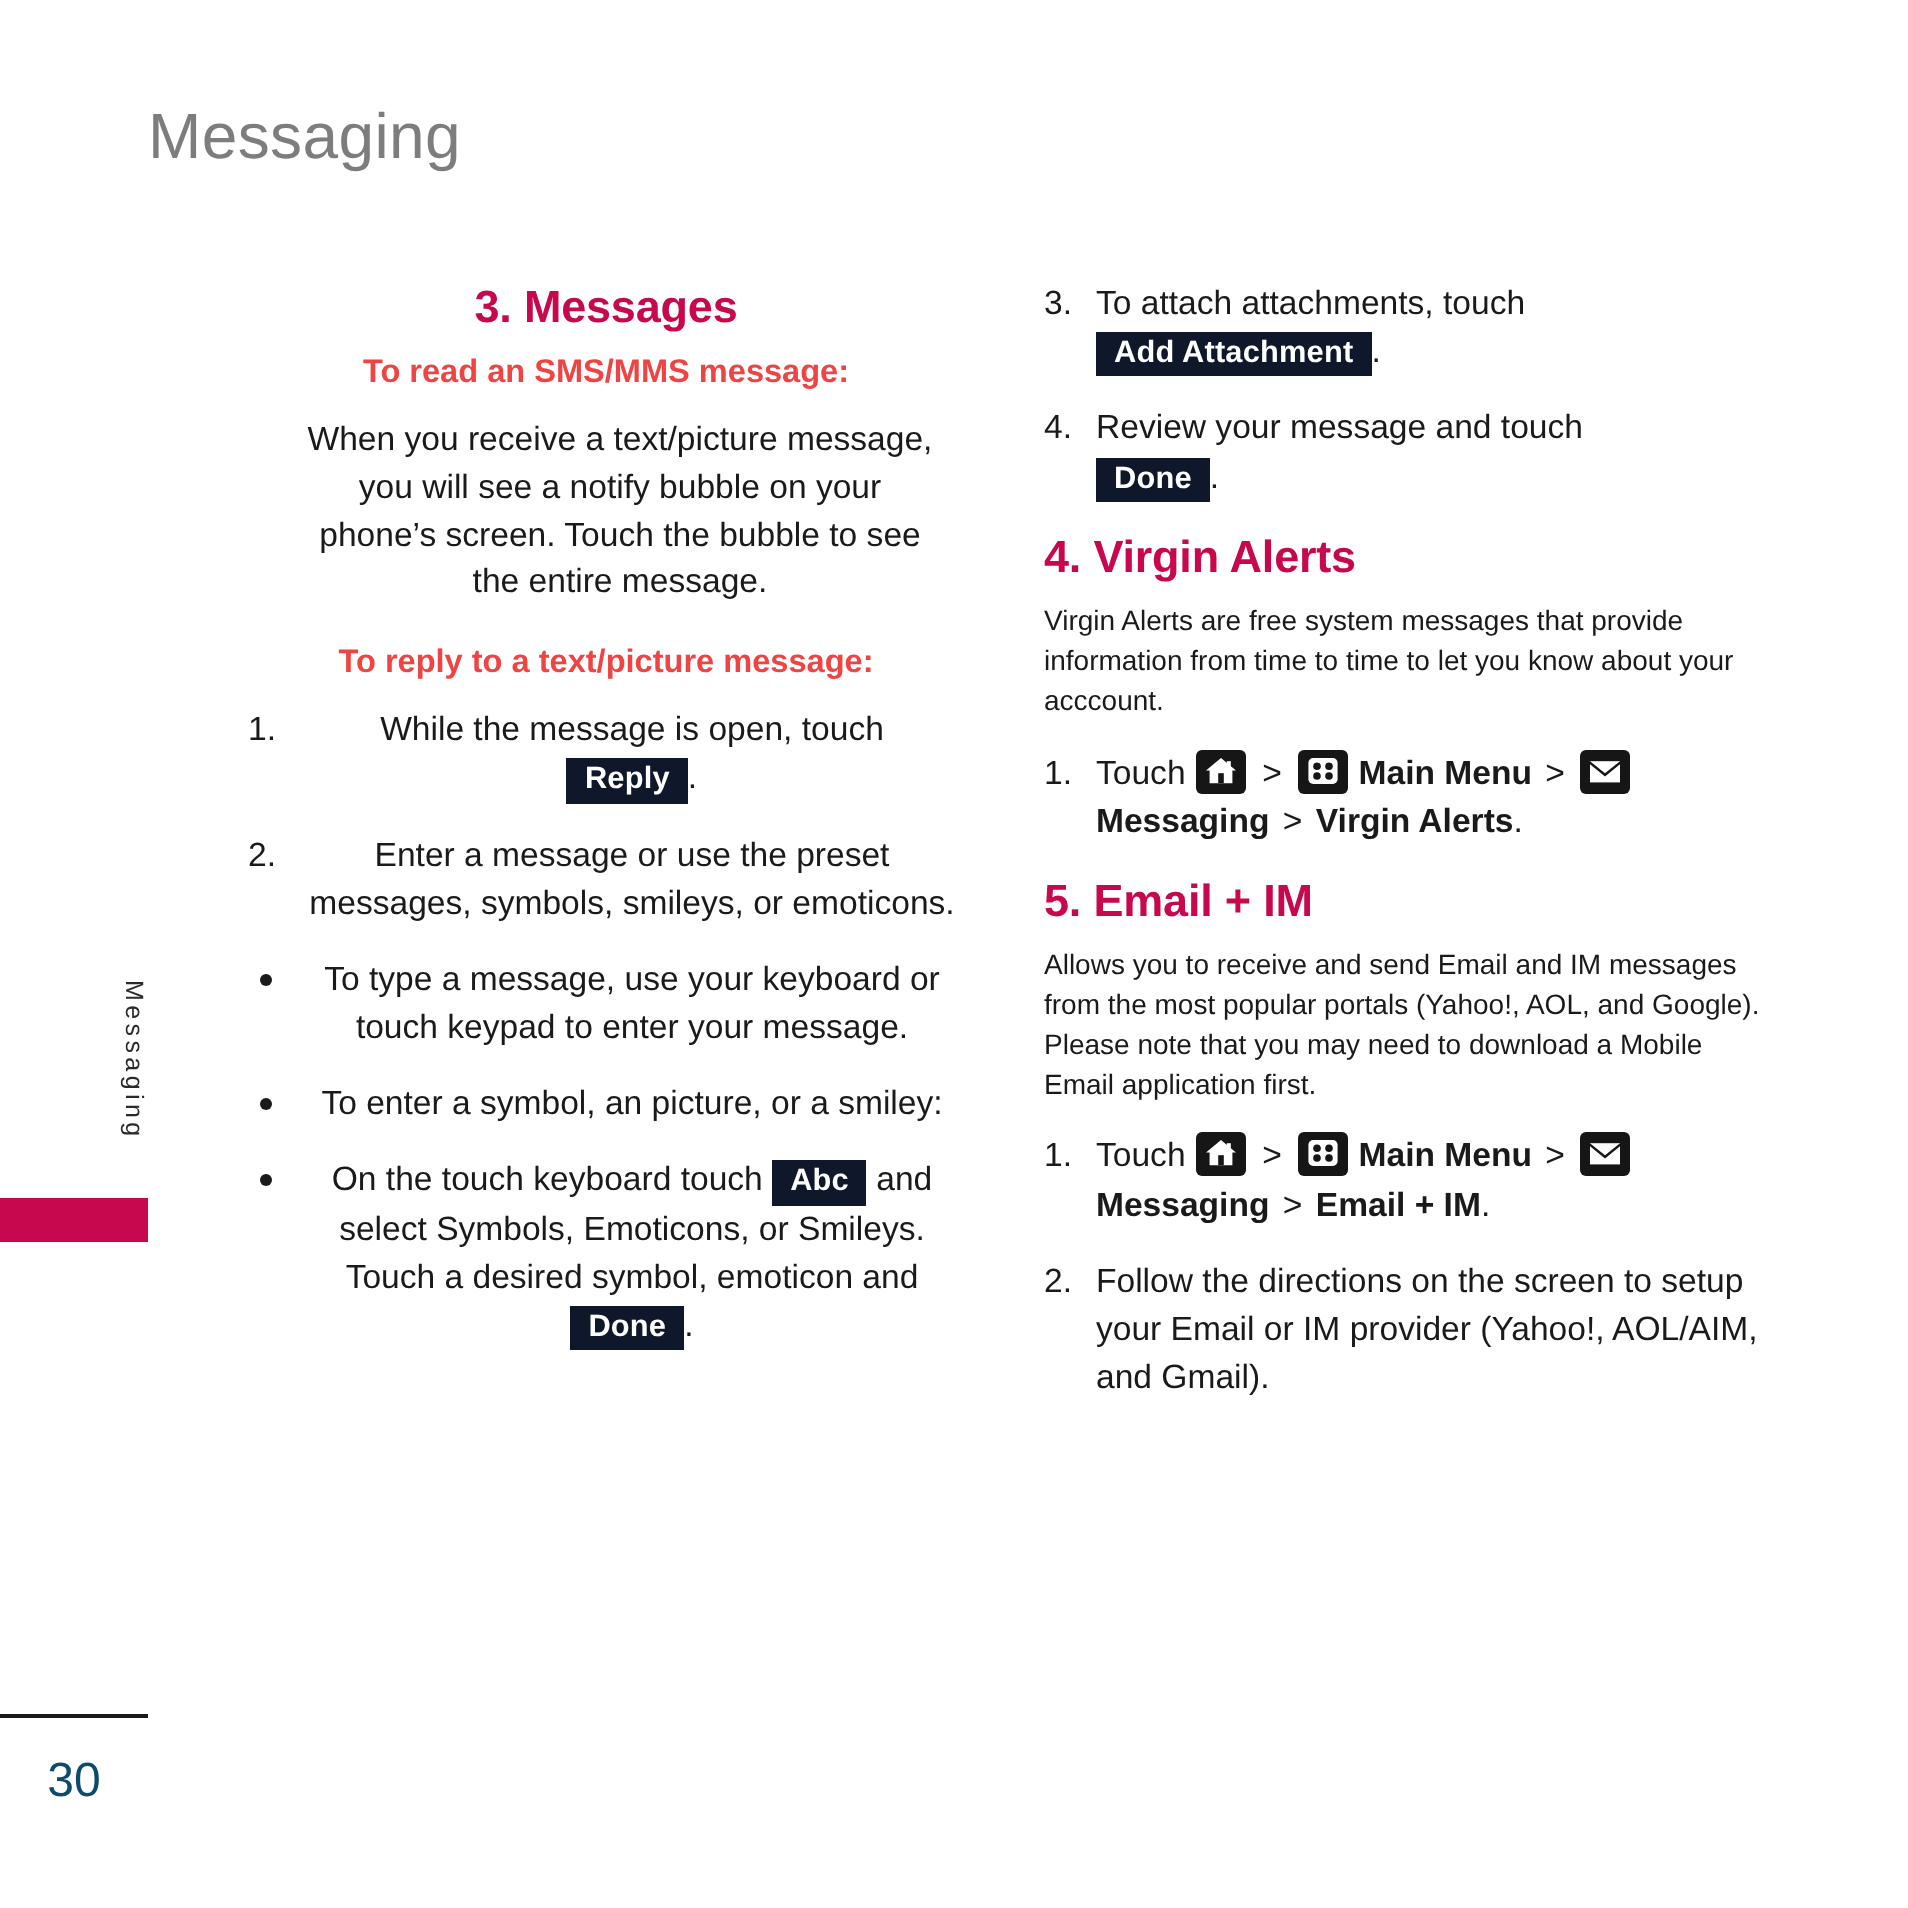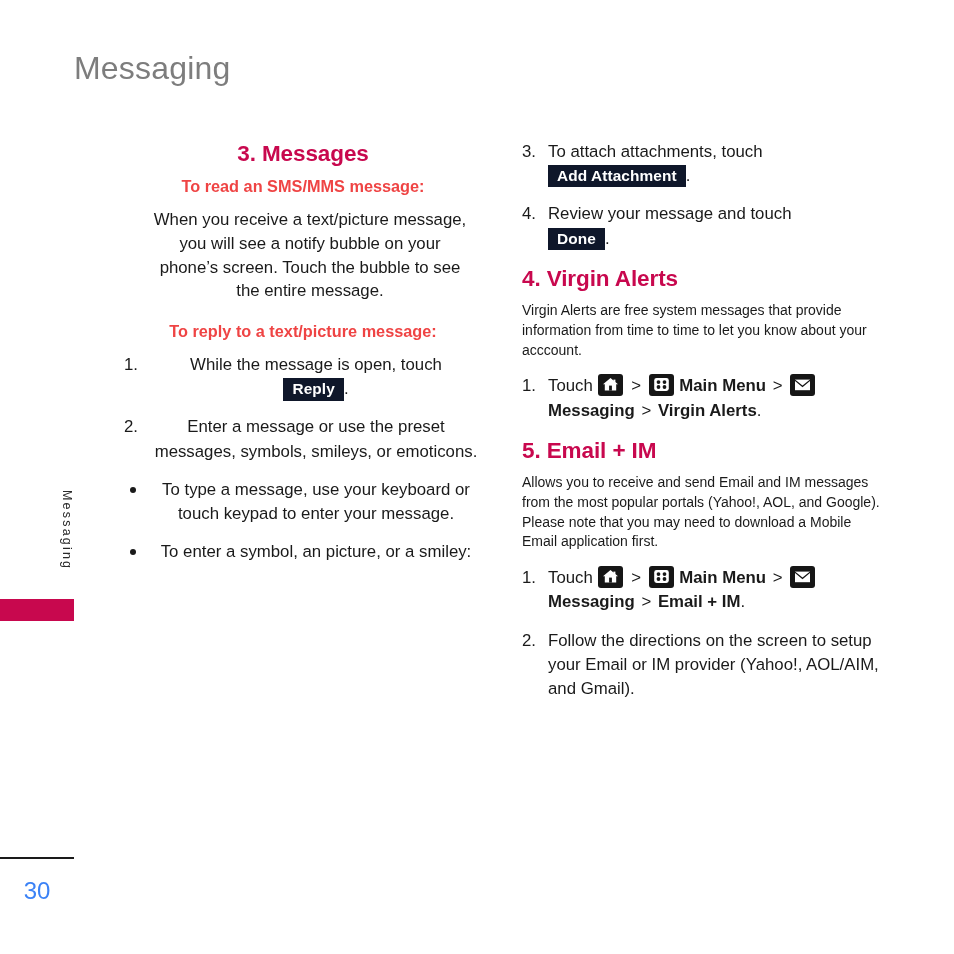--- a/index.html
+++ b/index.html
@@ -62,21 +62,21 @@
     height: 2px;
     background: #1a1a1a;
   }
   .page-number {
     position: absolute;
     left: 0px;
     top: 877px;
     width: 74px;
     text-align: center;
     font-size: 24px;
-    color: #3b82f6;
+    color: #0c4a6e;
     font-weight: 400;
   }
 
   
   .col {
     position: absolute;
     top: 140px;
     width: 358px;
   }
   .col-left  { left: 124px; text-align: center; }
@@ -221,20 +221,27 @@
     <span class="dot"></span>
     <span>To type a message, use your keyboard or touch keypad to enter your message.</span>
   </div>
 
 
   <div class="bullet-item">
     <span class="dot"></span>
     <span>To enter a symbol, an picture, or a smiley:</span>
   </div>
 
+  <div class="bullet-item">
+    <span class="dot"></span>
+    <span>On the touch keyboard touch</span>
+    <span class="key">Abc</span>
+    <span>and select Symbols, Emoticons, or Smileys. Touch a desired symbol, emoticon and</span>
+    <span class="key">Done</span><span>.</span>
+  </div>
 
 </div>
 
 <div class="col col-right">
 
   <div class="num-item">
     <span class="marker">3.</span>
     <span>To attach attachments, touch</span>
     <br>
     <span class="key">Add Attachment</span><span>.</span>

